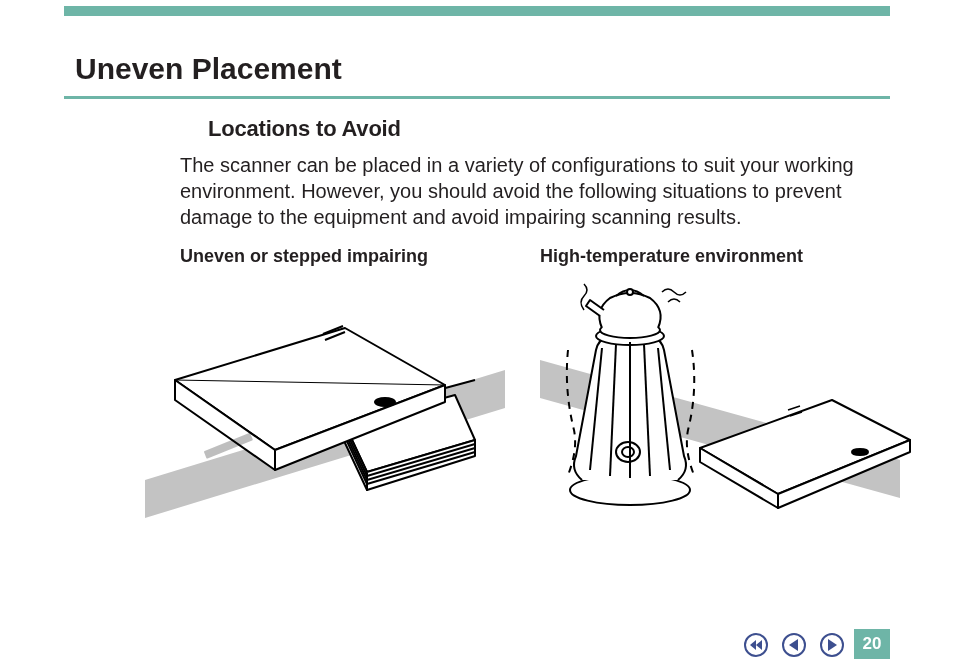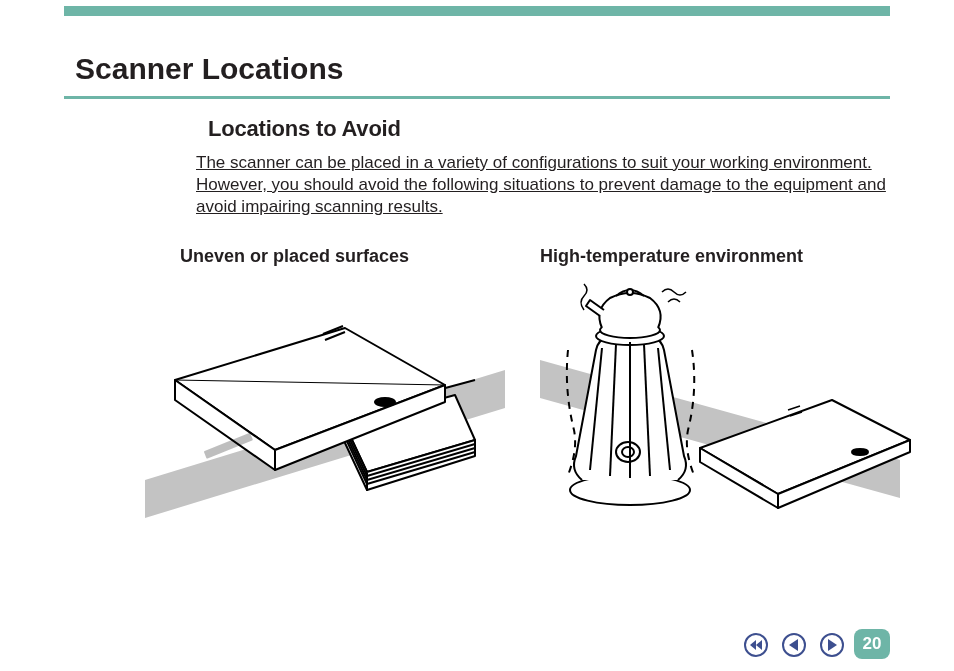--- a/index.html
+++ b/index.html
@@ -1,43 +1,43 @@
 <!DOCTYPE html>
 <html><head>
   <meta charset="utf-8">
   <style>
     * { margin: 0; padding: 0; box-sizing: border-box; }
     body { width: 954px; height: 671px; background: #fff; font-family: Arial, Helvetica, sans-serif; position: relative; color: #231f20; }
     .top-bar { position: absolute; top: 6px; left: 64px; right: 64px; height: 10px; background: #6eb5a7; }
     .page-title { position: absolute; top: 52px; left: 75px; font-size: 30px; font-weight: bold; color: #231f20; font-family: 'Segoe UI', Arial, sans-serif; }
     .title-divider { position: absolute; top: 96px; left: 64px; right: 64px; height: 3px; background: #6eb5a7; }
     .section-heading { position: absolute; top: 116px; left: 180px; font-size: 22px; font-weight: 800; color: #231f20; letter-spacing: -0.2px; font-family: Arial, sans-serif; font-stretch: condensed; margin-left: 28px; }
-    .body-text { position: absolute; top: 152px; left: 196px; width: 690px; font-size: 17px; line-height: 1.3; color: #231f20; text-decoration: underline; }
+    .body-text { position: absolute; top: 152px; left: 180px; width: 690px; font-size: 20px; line-height: 1.3; color: #231f20; }
     .sub-left { position: absolute; top: 246px; left: 180px; font-size: 18px; font-weight: bold; }
     .sub-right { position: absolute; top: 246px; left: 540px; font-size: 18px; font-weight: bold; }
     .illus { position: absolute; }
     .illus-left { top: 280px; left: 135px; width: 390px; height: 240px; }
     .illus-right { top: 280px; left: 540px; width: 390px; height: 240px; }
     .nav { position: absolute; bottom: 14px; right: 110px; display: flex; gap: 14px; align-items: center; }
-    .page-num { position: absolute; bottom: 12px; right: 64px; width: 36px; height: 30px; background: #6eb5a7; color: #fff; display: flex; align-items: center; justify-content: center; font-weight: bold; font-size: 17px; border-radius: 8px; }
+    .page-num { position: absolute; bottom: 12px; right: 64px; width: 36px; height: 30px; background: #6eb5a7; color: #fff; display: flex; align-items: center; justify-content: center; font-weight: bold; font-size: 17px; }
     .nav-btn svg { width: 24px; height: 24px; display: block; }
   </style>
 </head>
 <body>
 
 <div class="top-bar"></div>
 
-<h1 class="page-title">Scanner Locations</h1>
+<h1 class="page-title">Uneven Placement</h1>
 <div class="title-divider"></div>
 
 <h2 class="section-heading">Locations to Avoid</h2>
 
 <p class="body-text">The scanner can be placed in a variety of configurations to suit your working environment. However, you should avoid the following situations to prevent damage to the equipment and avoid impairing scanning results.</p>
 
-<div class="sub-left">Uneven or placed surfaces</div>
+<div class="sub-left">Uneven or stepped impairing</div>
 <div class="sub-right">High-temperature environment</div>
 
 <div class="illus illus-left" aria-label="Scanner tilted on the edge of a book (uneven surface)">
   <svg viewBox="0 0 390 240" width="390" height="240">
 
     <polygon points="10,200 370,90 370,128 10,238" fill="#c3c3c3"></polygon>
 
     <g stroke="#000" stroke-width="2" fill="#fff" stroke-linejoin="round">
       <polygon points="210,145 320,115 340,160 232,192"></polygon>
       <polygon points="210,145 232,192 232,210 210,163"></polygon>

